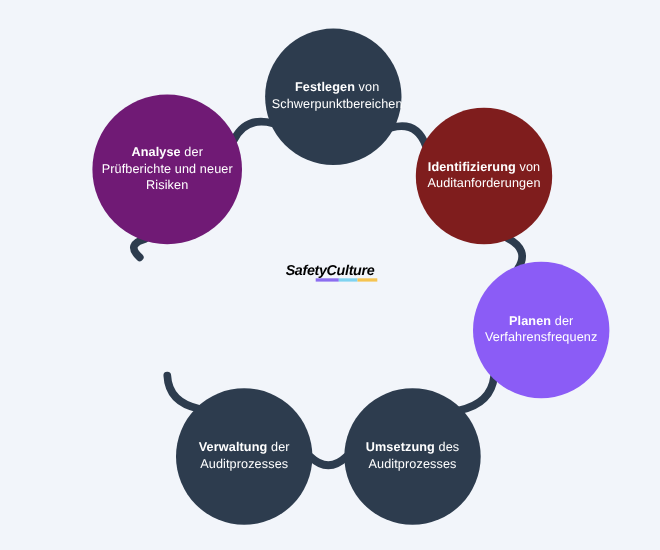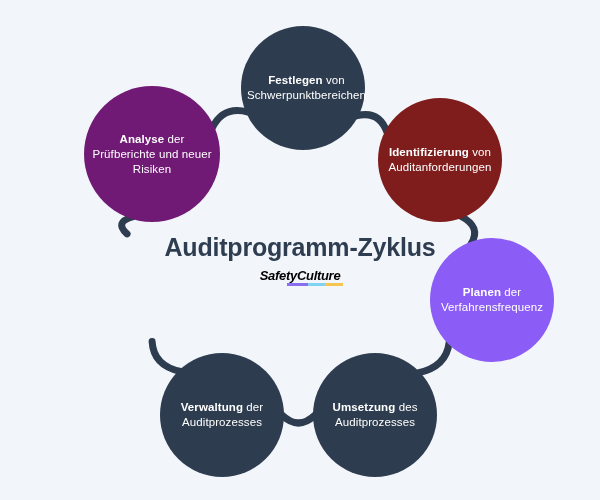--- a/index.html
+++ b/index.html
@@ -136,21 +136,20 @@
   </div>
 
 
   <div class="node" style="left: 84px; top: 86px; width: 136px; height: 136px; background: #701a75;">
     <div class="node-label">
       <b>Analyse</b><span> der Prüfberichte und neuer Risiken</span>
     </div>
   </div>
 
   <div class="center-block">
-    <div id="center-title">Auditprogramm-Zyklus</div>
     <div class="logo">
       <div class="logo-text">SafetyCulture</div>
       <div class="logo-underline">
         <span class="u1"></span>
         <span class="u2"></span>
         <span class="u3"></span>
       </div>
     </div>
   </div>
 

